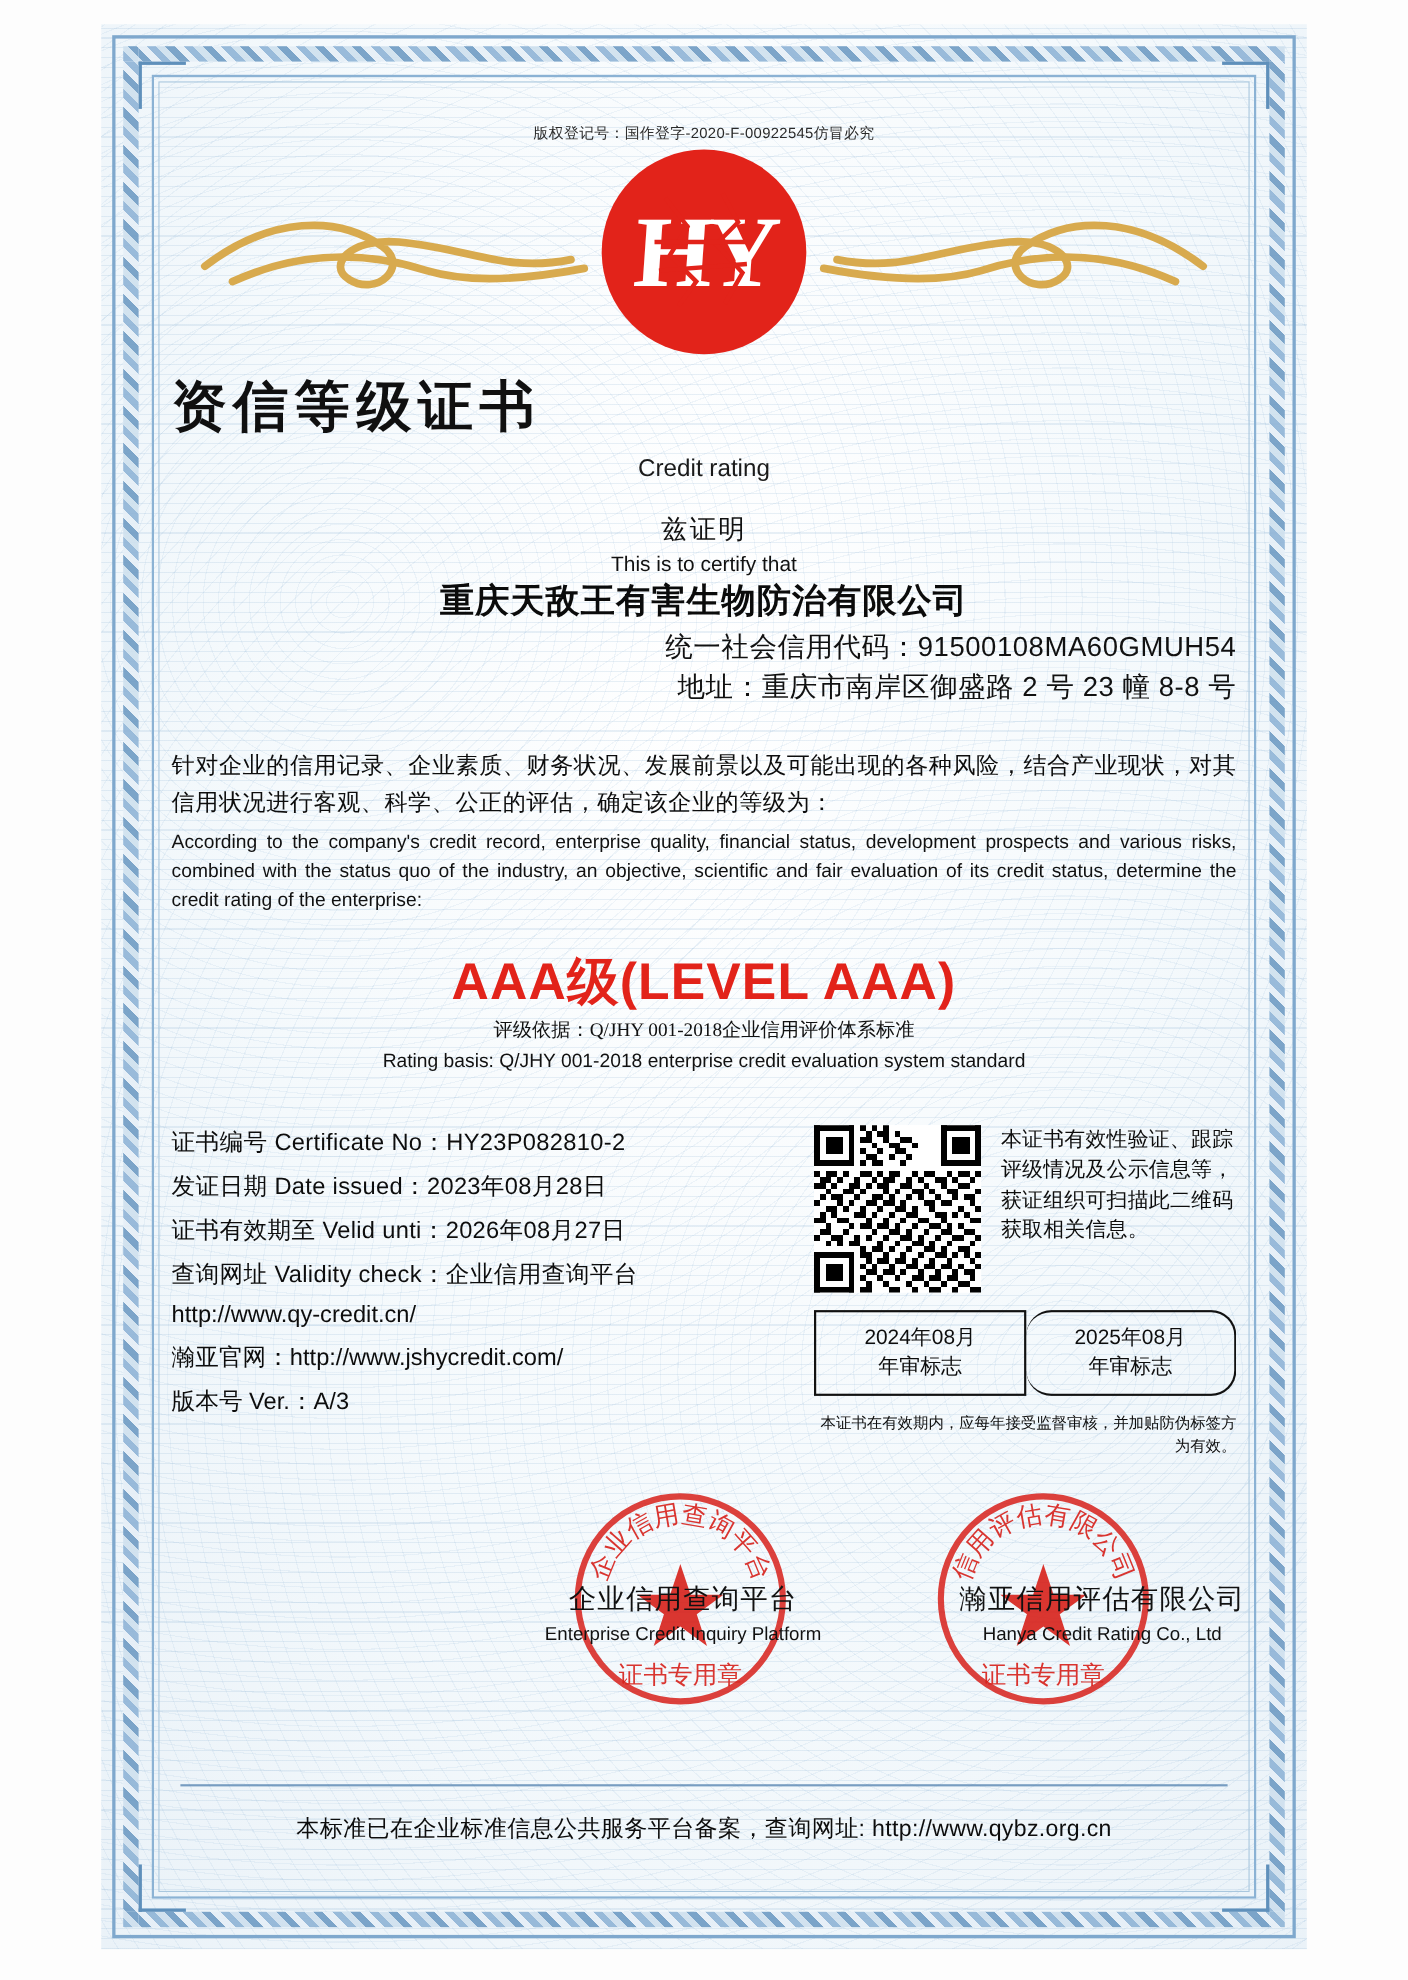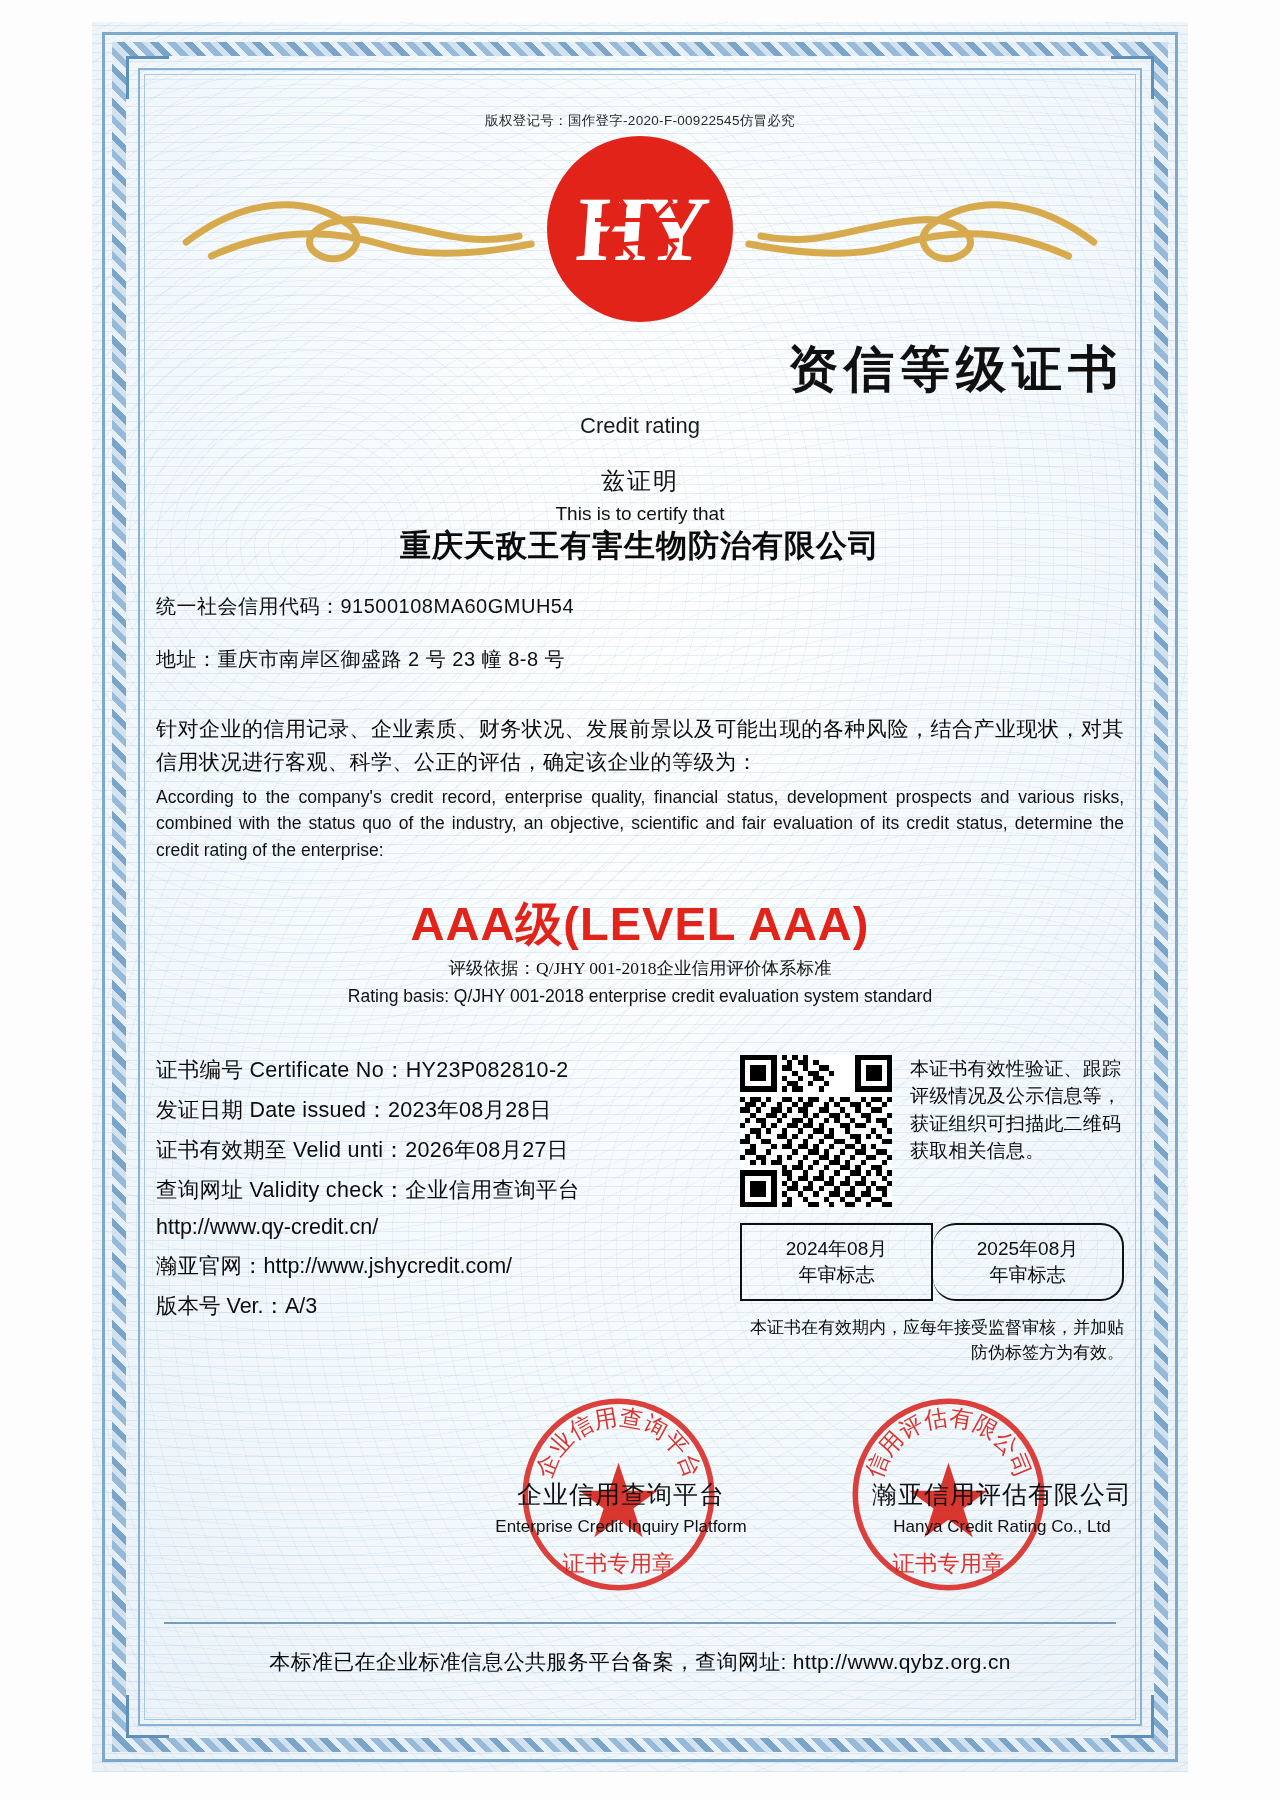--- a/index.html
+++ b/index.html
@@ -95,42 +95,42 @@
   }
   .logo-circle .hy{
     color:#fff;font-weight:bold;font-size:92px;line-height:1;
     font-family:"Liberation Serif", serif;
     letter-spacing:-6px;
     transform:skewX(-4deg);
   }
   .logo-crack{position:absolute;inset:0;}
 
   .title-cn{
-    text-align:right;
+    text-align:left;
     font-size:50px;
     letter-spacing:6px;
     font-weight:bold;
     color:#101010;
     margin-top:10px;
     font-family:"Liberation Serif", serif;
   }
   .title-en{
     text-align:center;font-size:22px;color:#1a1a1a;margin-top:10px;
   }
   .certify-cn{
     text-align:center;font-size:24px;color:#111;margin-top:26px;letter-spacing:2px;
   }
   .certify-en{
     text-align:center;font-size:19px;color:#111;margin-top:6px;
   }
   .company{
     text-align:center;font-size:31px;font-weight:bold;color:#0b0b0b;letter-spacing:1px;
   }
   .code-line,.addr-line{
-    text-align:left;font-size:20px;color:#111;margin-top:26px;letter-spacing:.5px;
+    text-align:right;font-size:25px;color:#111;margin-top:4px;letter-spacing:.5px;
   }
 
   .para{margin-top:40px;}
   .para-cn{
     font-size:21px;line-height:1.55;color:#0d0d0d;text-align:justify;letter-spacing:.5px;
   }
   .para-en{
     font-size:17.5px;line-height:1.5;color:#111;margin-top:6px;text-align:justify;
   }
 
@@ -164,21 +164,21 @@
   }
   .stamps-row{display:flex;margin-top:16px;}
   .stamp-box{
     flex:1;border:2px solid #111;height:74px;
     display:flex;flex-direction:column;align-items:center;justify-content:center;
     font-size:19px;color:#0d0d0d;
   }
   .stamp-box + .stamp-box{border-left:none;border-radius:23px;}
   .stamp-box span{line-height:1.35;}
   .qr-foot{
-    margin-top:14px;text-align:right;font-size:17px;line-height:1.5;color:#0d0d0d;
+    margin-top:14px;text-align:right;font-size:14px;line-height:1.5;color:#0d0d0d;
   }
 
   
   .seals{
     position:relative;height:230px;margin-top:26px;
   }
   .seal{
     position:absolute;width:205px;height:205px;top:0;
   }
   .seal.left{left:360px;}

